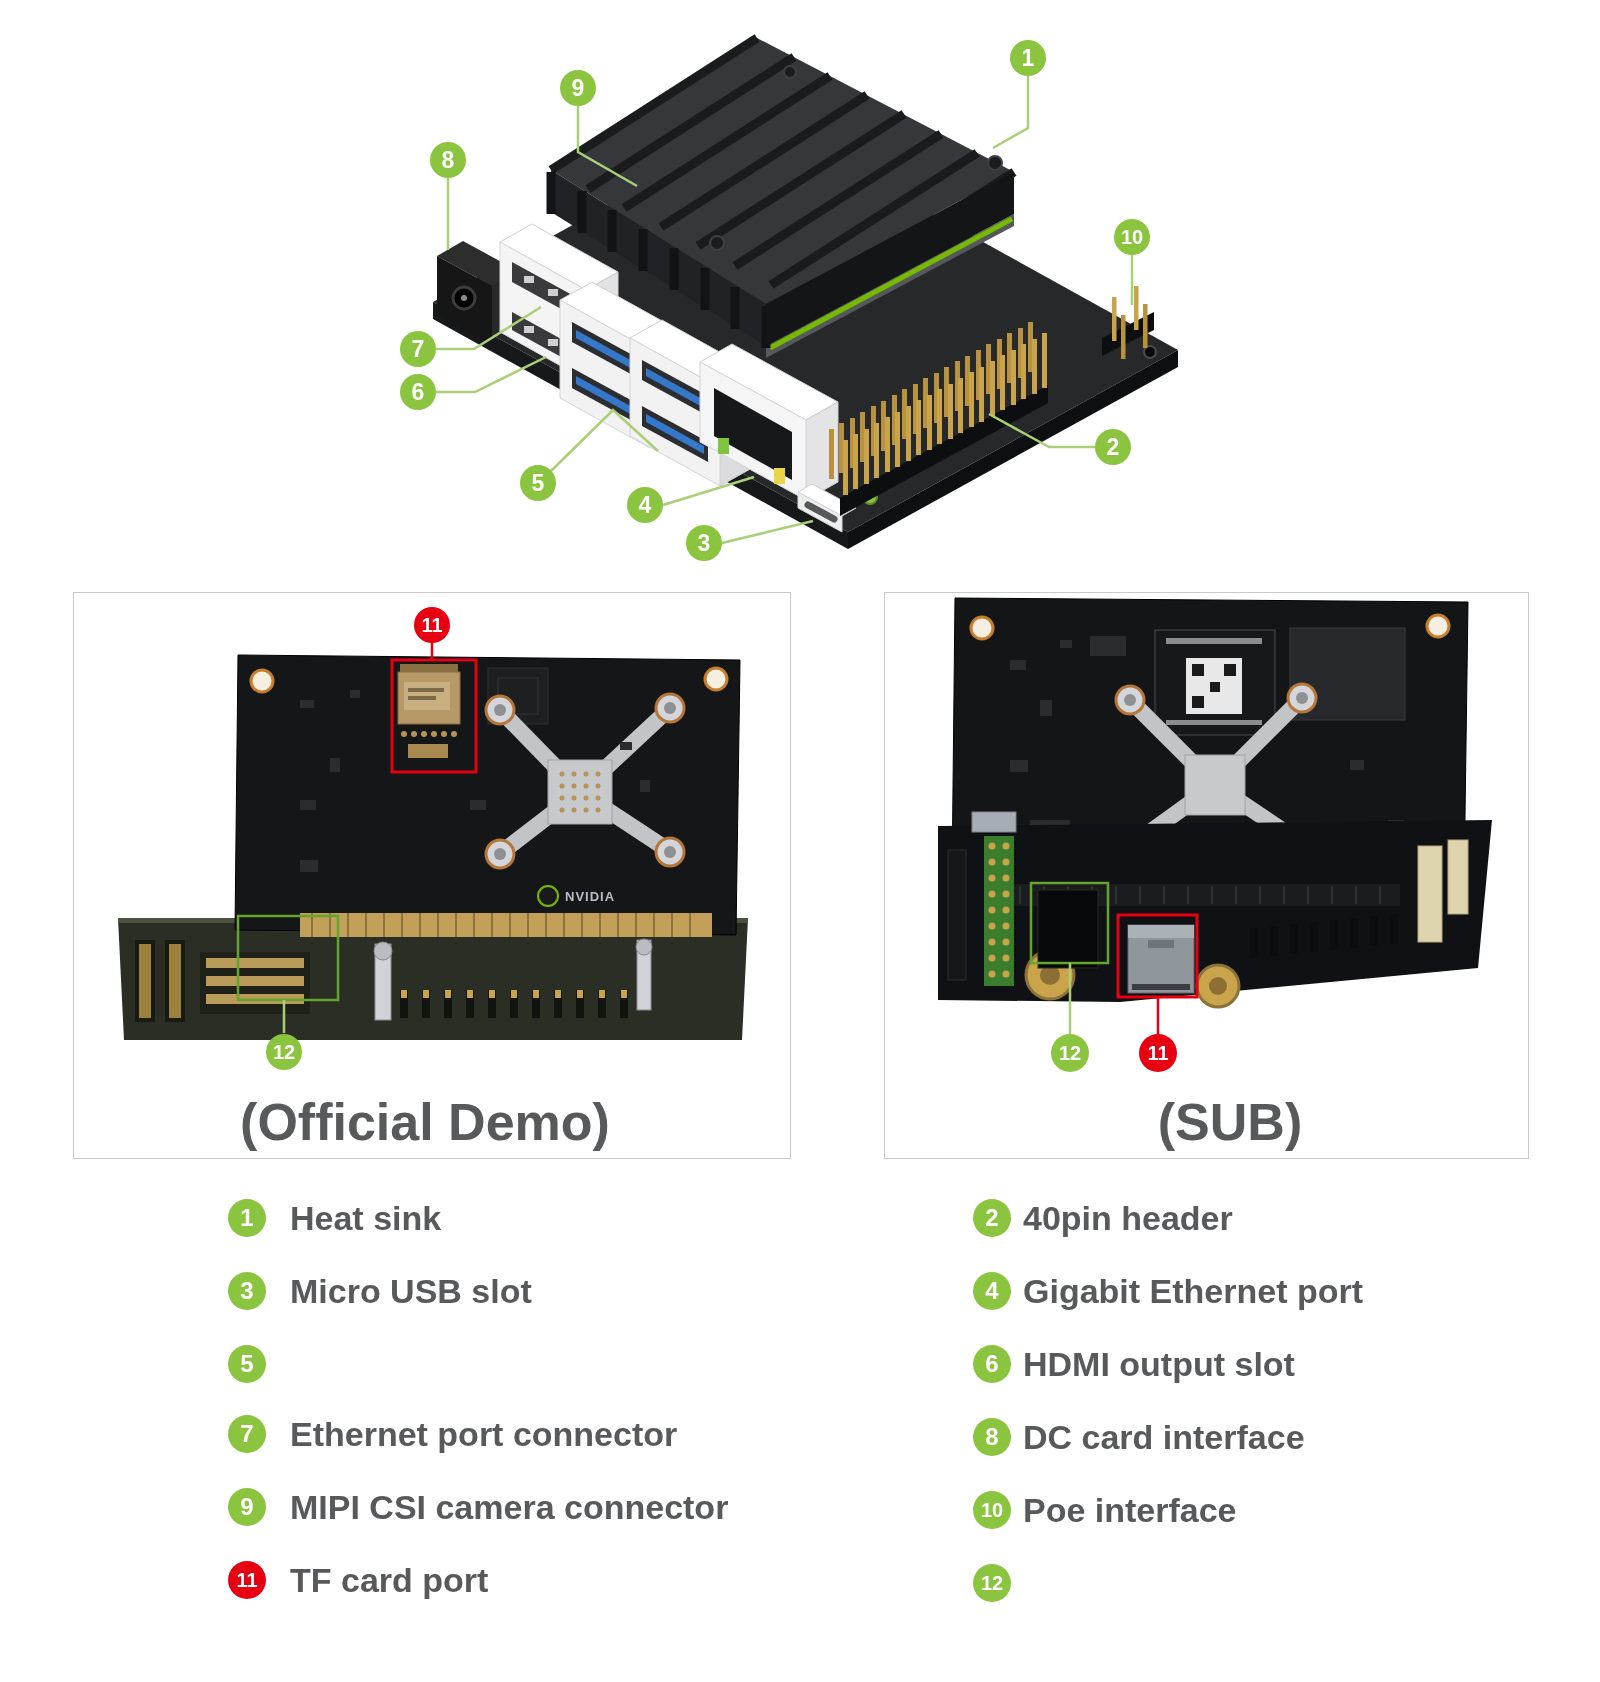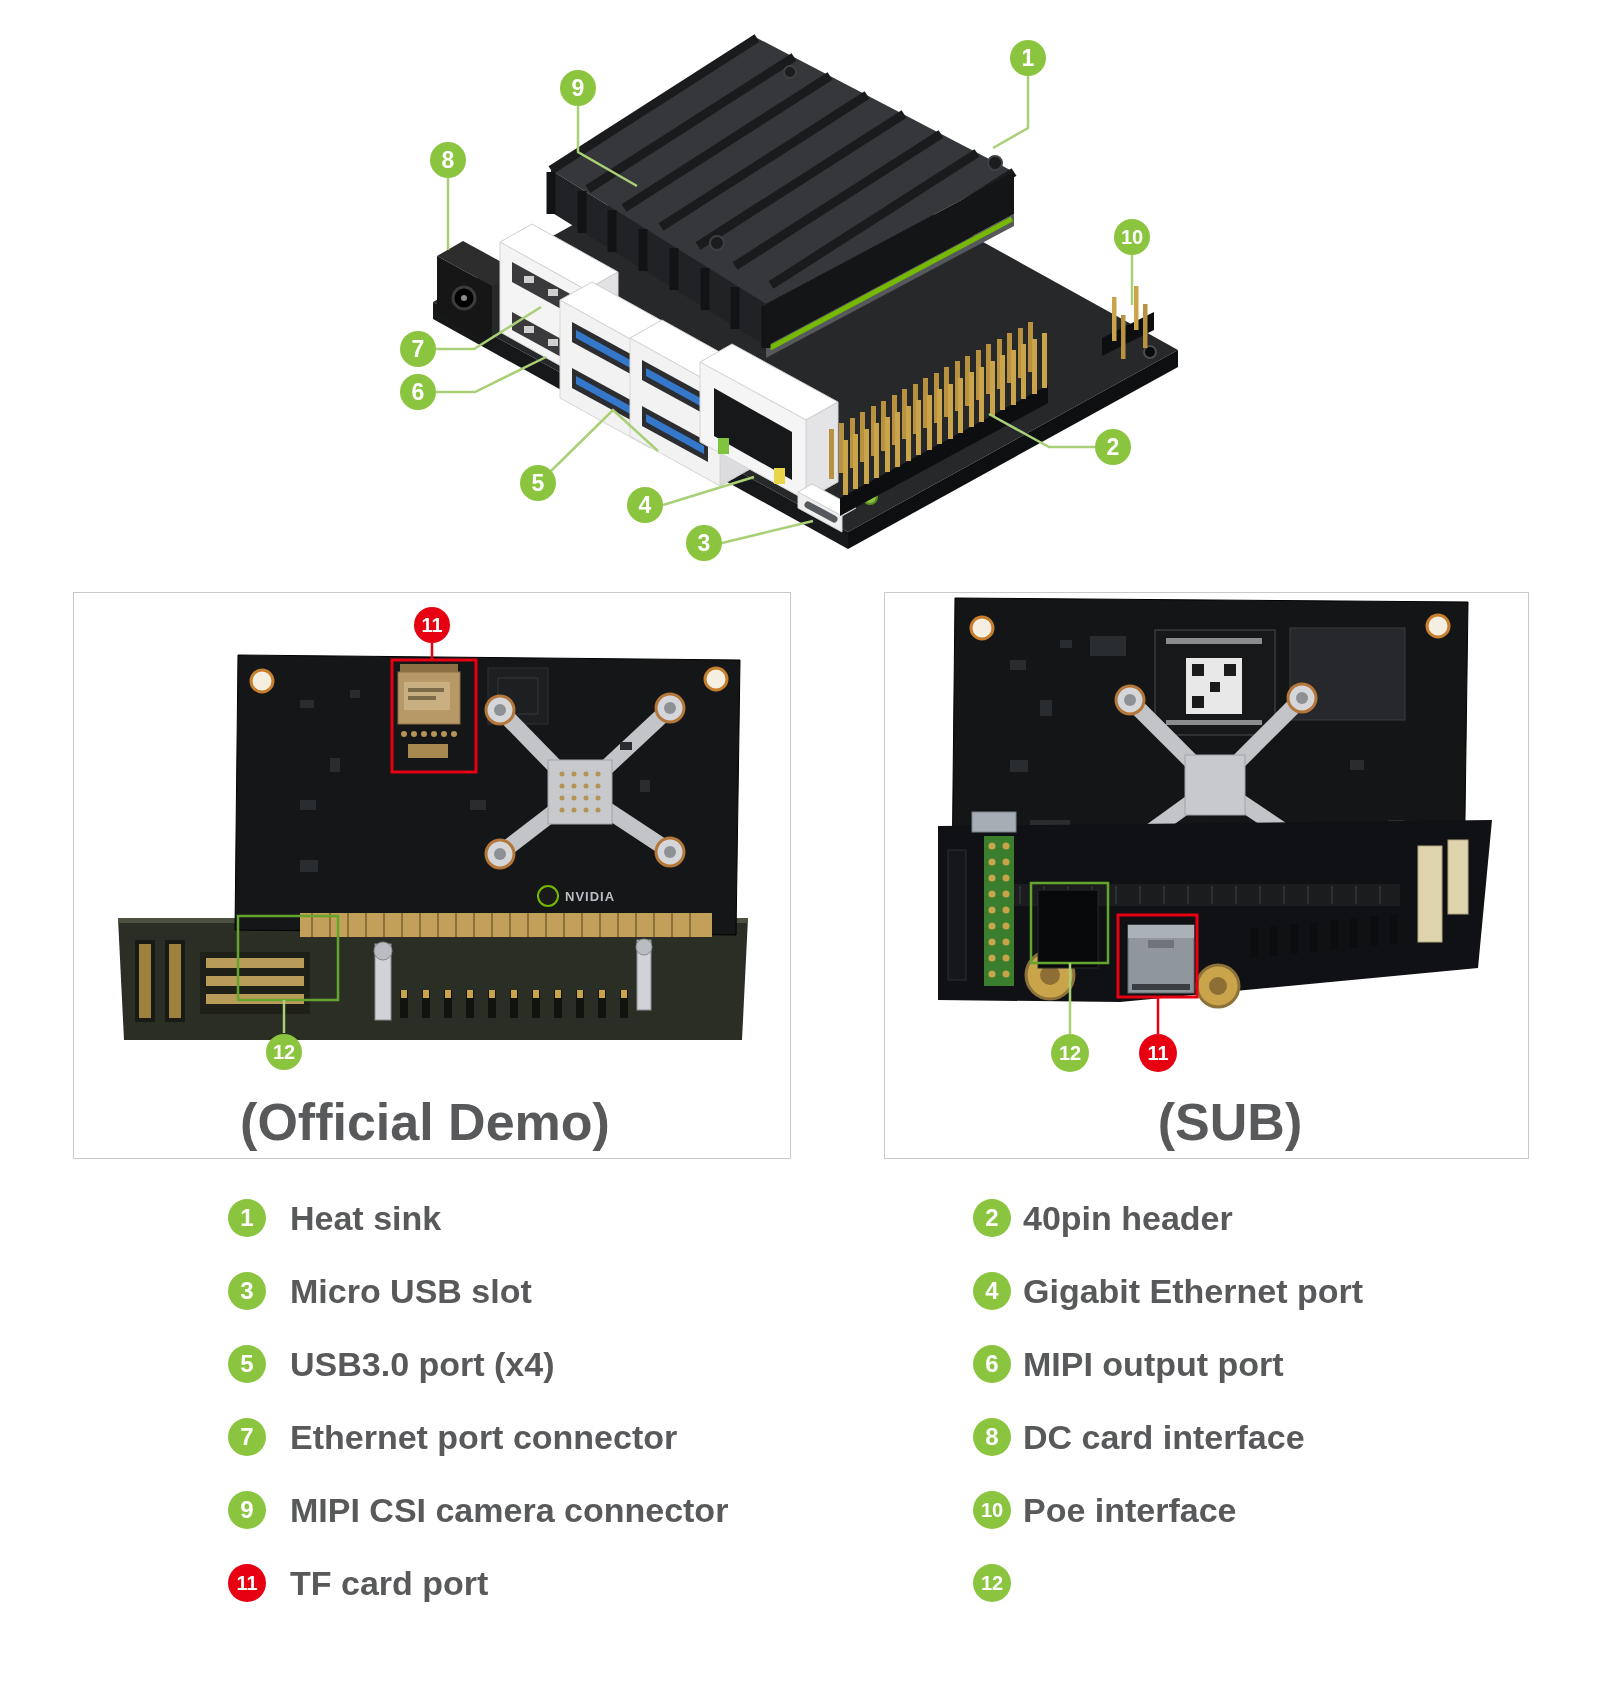--- a/index.html
+++ b/index.html
@@ -568,21 +568,20 @@
       <div class="legend-row">
         <span class="badge green">1</span>
         <span class="lab">Heat sink</span>
       </div>
       <div class="legend-row">
         <span class="badge green">3</span>
         <span class="lab">Micro USB slot</span>
       </div>
       <div class="legend-row">
         <span class="badge green">5</span>
-        <span class="lab">USB3.0 port (x4)</span>
       </div>
       <div class="legend-row">
         <span class="badge green">7</span>
         <span class="lab">Ethernet port connector</span>
       </div>
       <div class="legend-row">
         <span class="badge green">9</span>
         <span class="lab">MIPI CSI camera connector</span>
       </div>
       <div class="legend-row">
@@ -594,21 +593,21 @@
       <div class="legend-row">
         <span class="badge green">2</span>
         <span class="lab">40pin header</span>
       </div>
       <div class="legend-row">
         <span class="badge green">4</span>
         <span class="lab">Gigabit Ethernet port</span>
       </div>
       <div class="legend-row">
         <span class="badge green">6</span>
-        <span class="lab">MIPI output port</span>
+        <span class="lab">HDMI output slot</span>
       </div>
       <div class="legend-row">
         <span class="badge green">8</span>
         <span class="lab">DC card interface</span>
       </div>
       <div class="legend-row">
         <span class="badge green two">10</span>
         <span class="lab">Poe interface</span>
       </div>
       <div class="legend-row">

